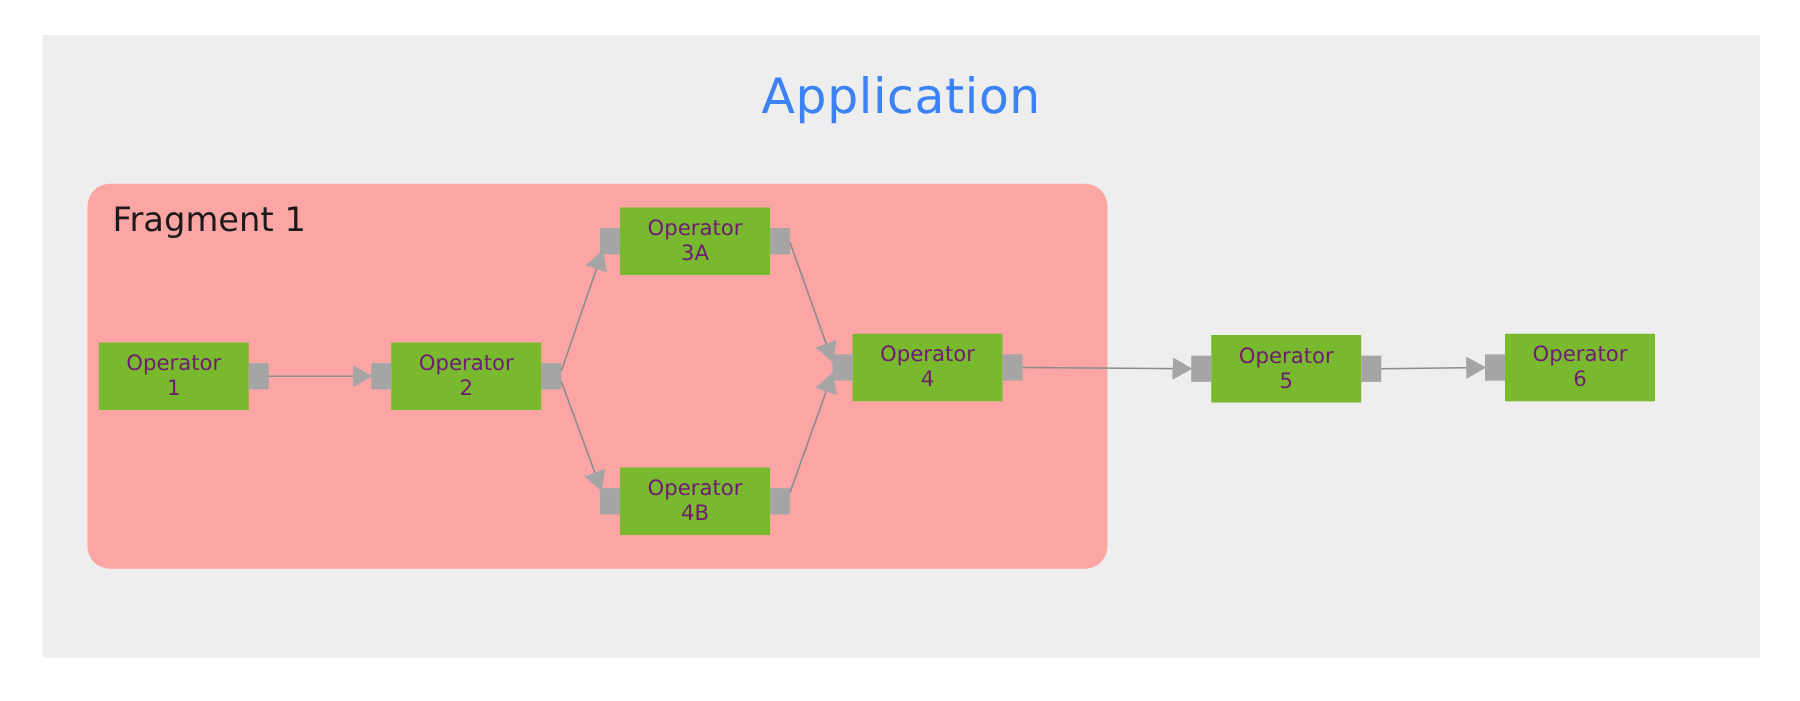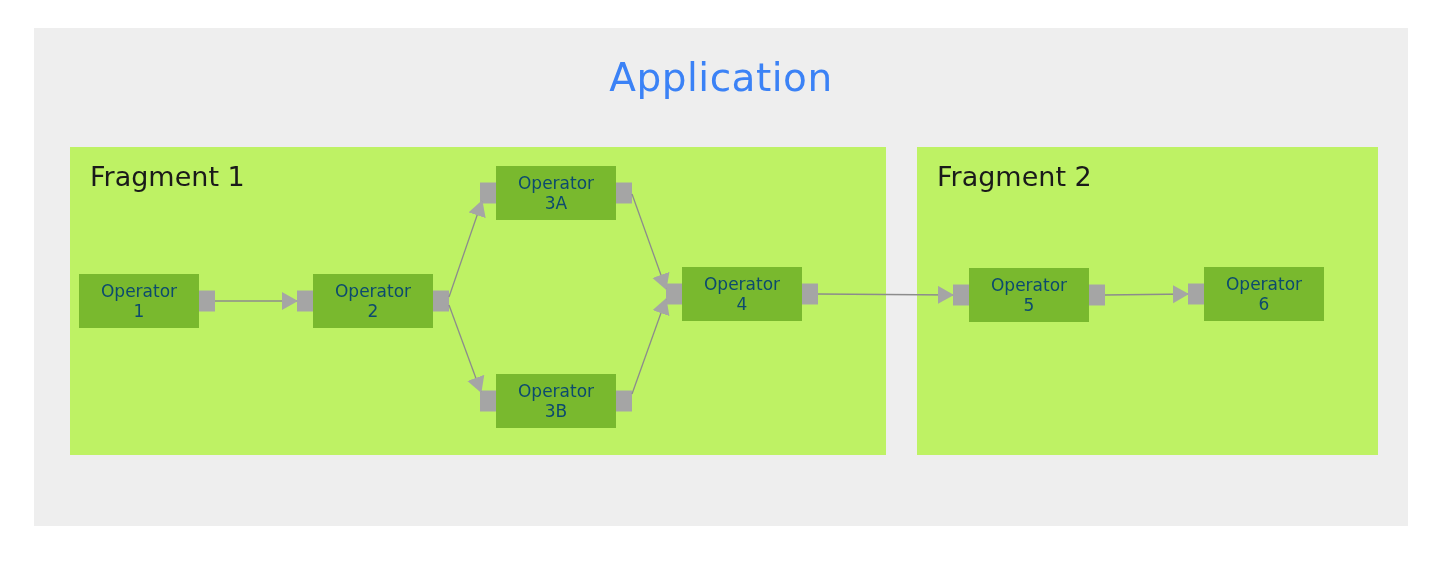--- a/index.html
+++ b/index.html
@@ -24,21 +24,22 @@
     text-align: center;
     font-size: 39px;
     line-height: 44px;
     color: #3b82f6;
     letter-spacing: 0.5px;
   }
   .fragment {
     position: absolute;
     top: 147px;
     height: 308px;
-    background: #bef264;
+    background: #fca5a5;
+    border-radius: 18px;
   }
   .fragment-1 { left: 70px;  width: 816px; }
   .fragment-2 { left: 917px; width: 461px; }
   .fragment-label {
     position: absolute;
     left: 20px; top: 14px;
     font-size: 27px;
     line-height: 32px;
     color: #1a1a1a;
   }
@@ -49,21 +50,21 @@
     display: flex;
     flex-direction: column;
     align-items: center;
     justify-content: center;
     text-align: center;
   }
   .op-name, .op-num {
     display: block;
     font-size: 17px;
     line-height: 20px;
-    color: #0c4a6e;
+    color: #701a75;
   }
   .port {
     position: absolute;
     width: 16px; height: 21px;
     background: #a5a5a5;
     top: 50%;
     transform: translateY(-50%);
   }
   .port.in  { left: -16px; }
   .port.out { right: -16px; }
@@ -80,23 +81,20 @@
 <div class="page">
 
   <div class="app-container"></div>
 
   <div class="app-title">Application</div>
 
   <div class="fragment fragment-1">
     <div class="fragment-label">Fragment 1</div>
   </div>
 
-  <div class="fragment fragment-2">
-    <div class="fragment-label">Fragment 2</div>
-  </div>
 
   <div class="operator" style="left:79px; top:274px;">
     <span class="op-name">Operator</span>
     <span class="op-num">1</span>
     <span class="port out"></span>
   </div>
 
   <div class="operator" style="left:313px; top:274px;">
     <span class="op-name">Operator</span>
     <span class="op-num">2</span>
@@ -106,21 +104,21 @@
 
   <div class="operator" style="left:496px; top:166px;">
     <span class="op-name">Operator</span>
     <span class="op-num">3A</span>
     <span class="port in"></span>
     <span class="port out"></span>
   </div>
 
   <div class="operator" style="left:496px; top:374px;">
     <span class="op-name">Operator</span>
-    <span class="op-num">3B</span>
+    <span class="op-num">4B</span>
     <span class="port in"></span>
     <span class="port out"></span>
   </div>
 
   <div class="operator" style="left:682px; top:267px;">
     <span class="op-name">Operator</span>
     <span class="op-num">4</span>
     <span class="port in"></span>
     <span class="port out"></span>
   </div>

